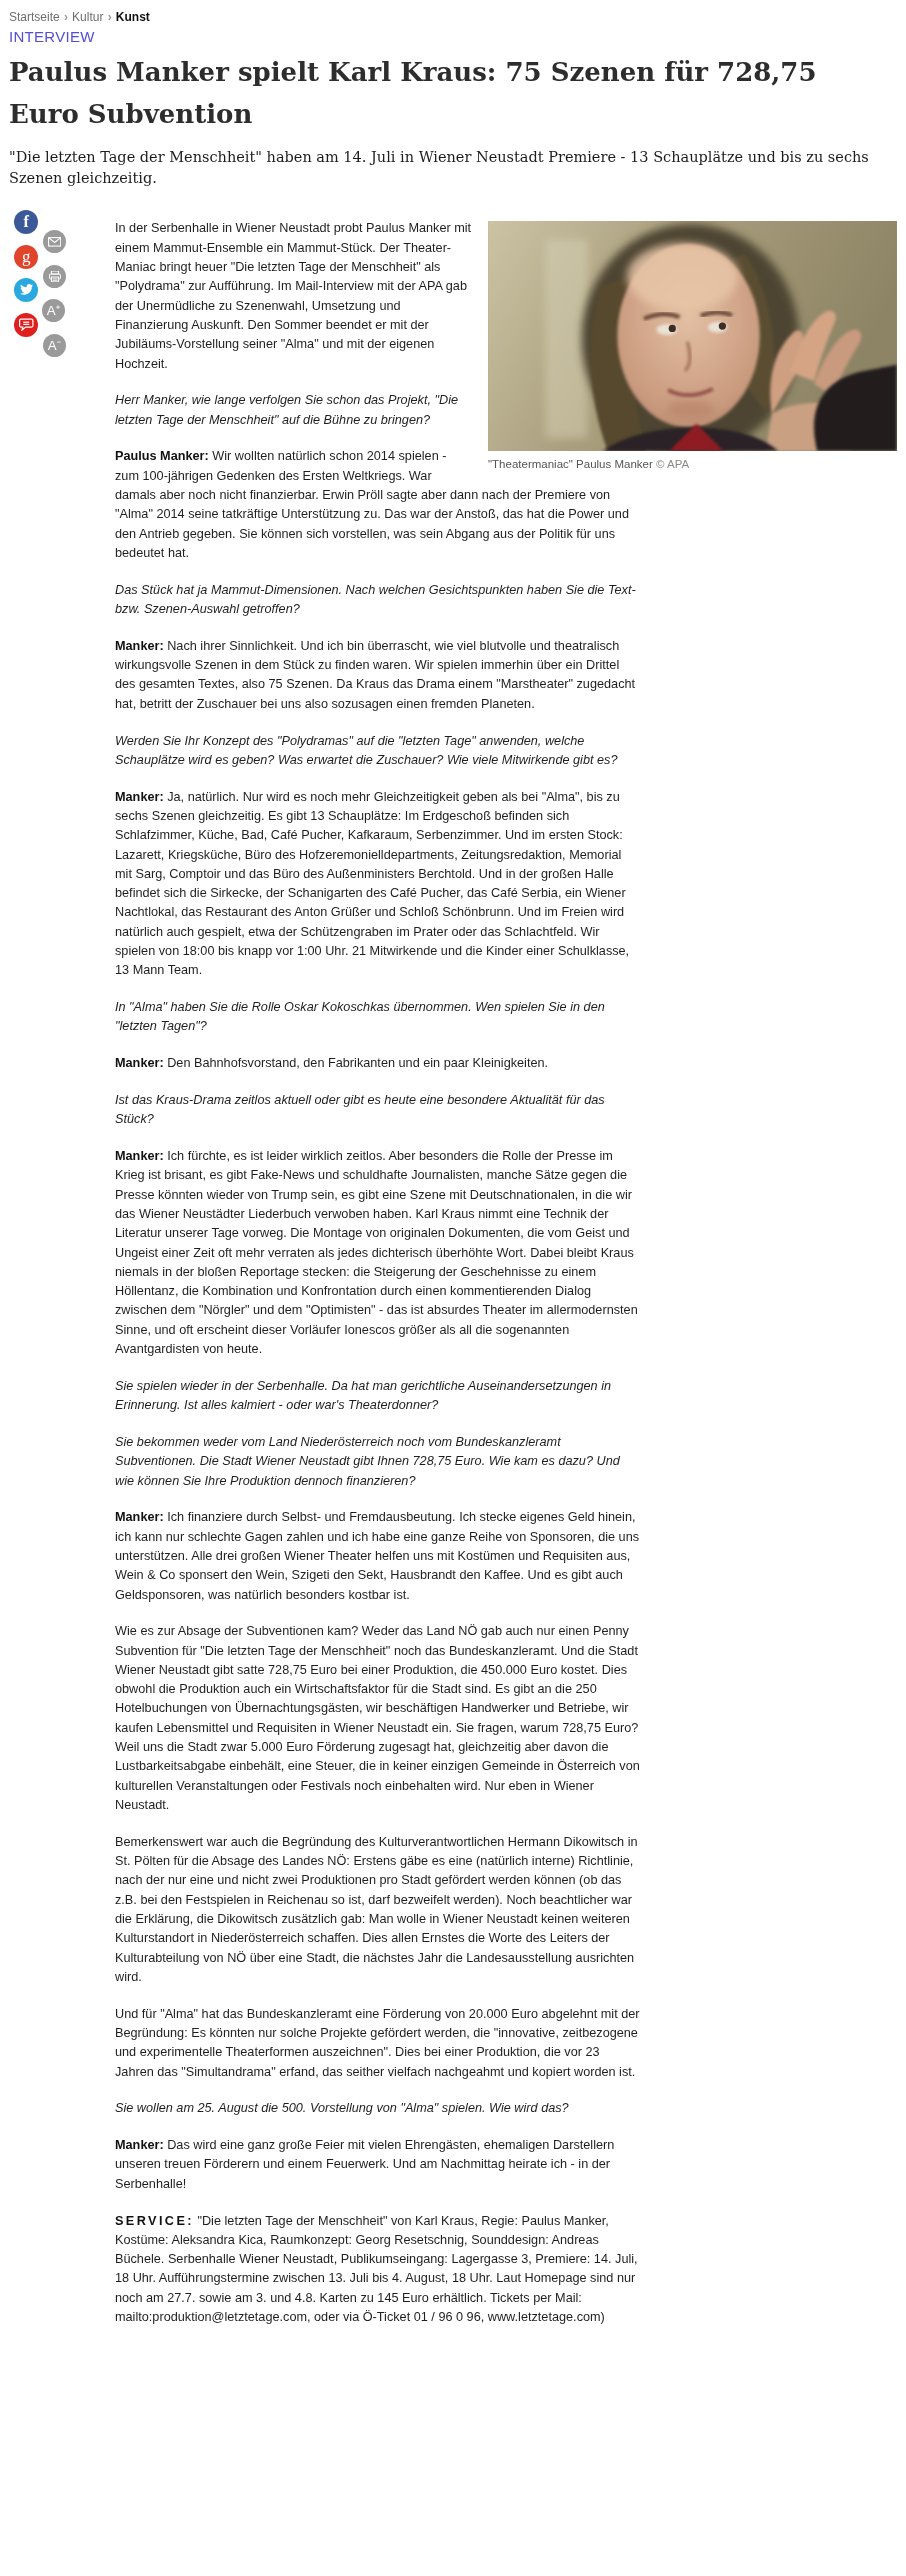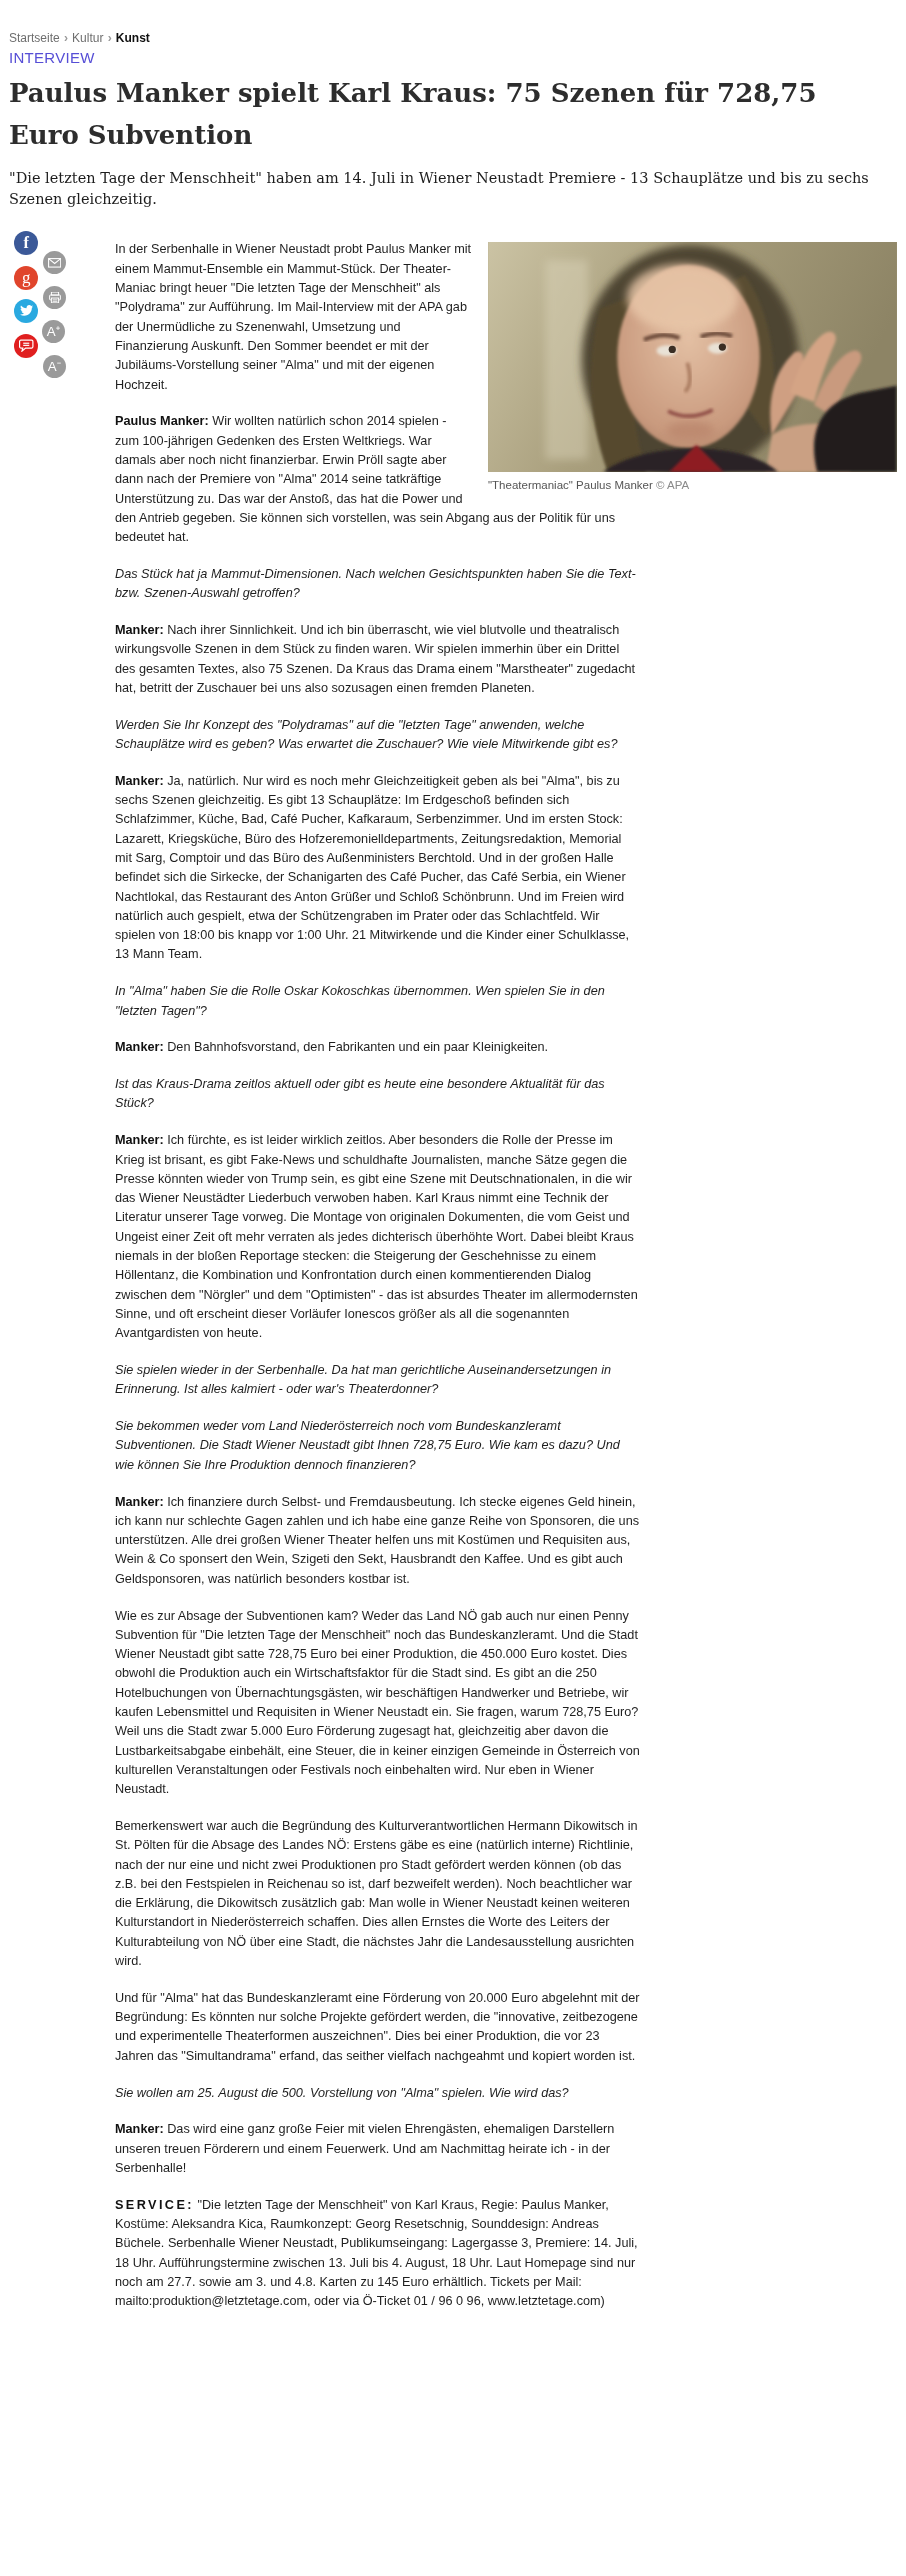--- a/index.html
+++ b/index.html
@@ -5,21 +5,21 @@
   html, body { margin: 0; padding: 0; }
   body {
     width: 907px;
     background: #ffffff;
     font-family: "Liberation Sans", sans-serif;
     color: #1f1f1f;
     overflow-x: hidden;
   }
 
   
-  .header { padding: 9.7px 12px 0 9px; margin-top: 21px; }
+  .header { padding: 9.7px 12px 0 9px; }
 
   .breadcrumb {
     font-size: 12px;
     color: #6e6e6e;
     margin-bottom: 4.8px;
   }
   .breadcrumb a { color: #6e6e6e; text-decoration: none; cursor: pointer; }
   .breadcrumb .sep { color: #9a9a9a; margin: 0 4.2px; font-weight: 700; }
   .breadcrumb .current { color: #111; font-weight: 700; }
 
@@ -240,20 +240,21 @@
       </svg>
     </div>
     <figcaption>
       <span>"Theatermaniac" Paulus Manker</span>
       <span class="credit">© APA</span>
     </figcaption>
   </figure>
 
   <p class="intro">In der Serbenhalle in Wiener Neustadt probt Paulus Manker mit einem Mammut-Ensemble ein Mammut-Stück. Der Theater-Maniac bringt heuer "Die letzten Tage der Menschheit" als "Polydrama" zur Aufführung. Im Mail-Interview mit der APA gab der Unermüdliche zu Szenenwahl, Umsetzung und Finanzierung Auskunft. Den Sommer beendet er mit der Jubiläums-Vorstellung seiner "Alma" und mit der eigenen Hochzeit.</p>
 
+  <p class="question">Herr Manker, wie lange verfolgen Sie schon das Projekt, "Die letzten Tage der Menschheit" auf die Bühne zu bringen?</p>
 
   <p class="answer">
     <strong class="speaker">Paulus Manker:</strong>
     <span>Wir wollten natürlich schon 2014 spielen - zum 100-jährigen Gedenken des Ersten Weltkriegs. War damals aber noch nicht finanzierbar. Erwin Pröll sagte aber dann nach der Premiere von "Alma" 2014 seine tatkräftige Unterstützung zu. Das war der Anstoß, das hat die Power und den Antrieb gegeben. Sie können sich vorstellen, was sein Abgang aus der Politik für uns bedeutet hat.</span>
   </p>
 
   <p class="question">Das Stück hat ja Mammut-Dimensionen. Nach welchen Gesichtspunkten haben Sie die Text- bzw. Szenen-Auswahl getroffen?</p>
 
   <p class="answer">
     <strong class="speaker">Manker:</strong>

